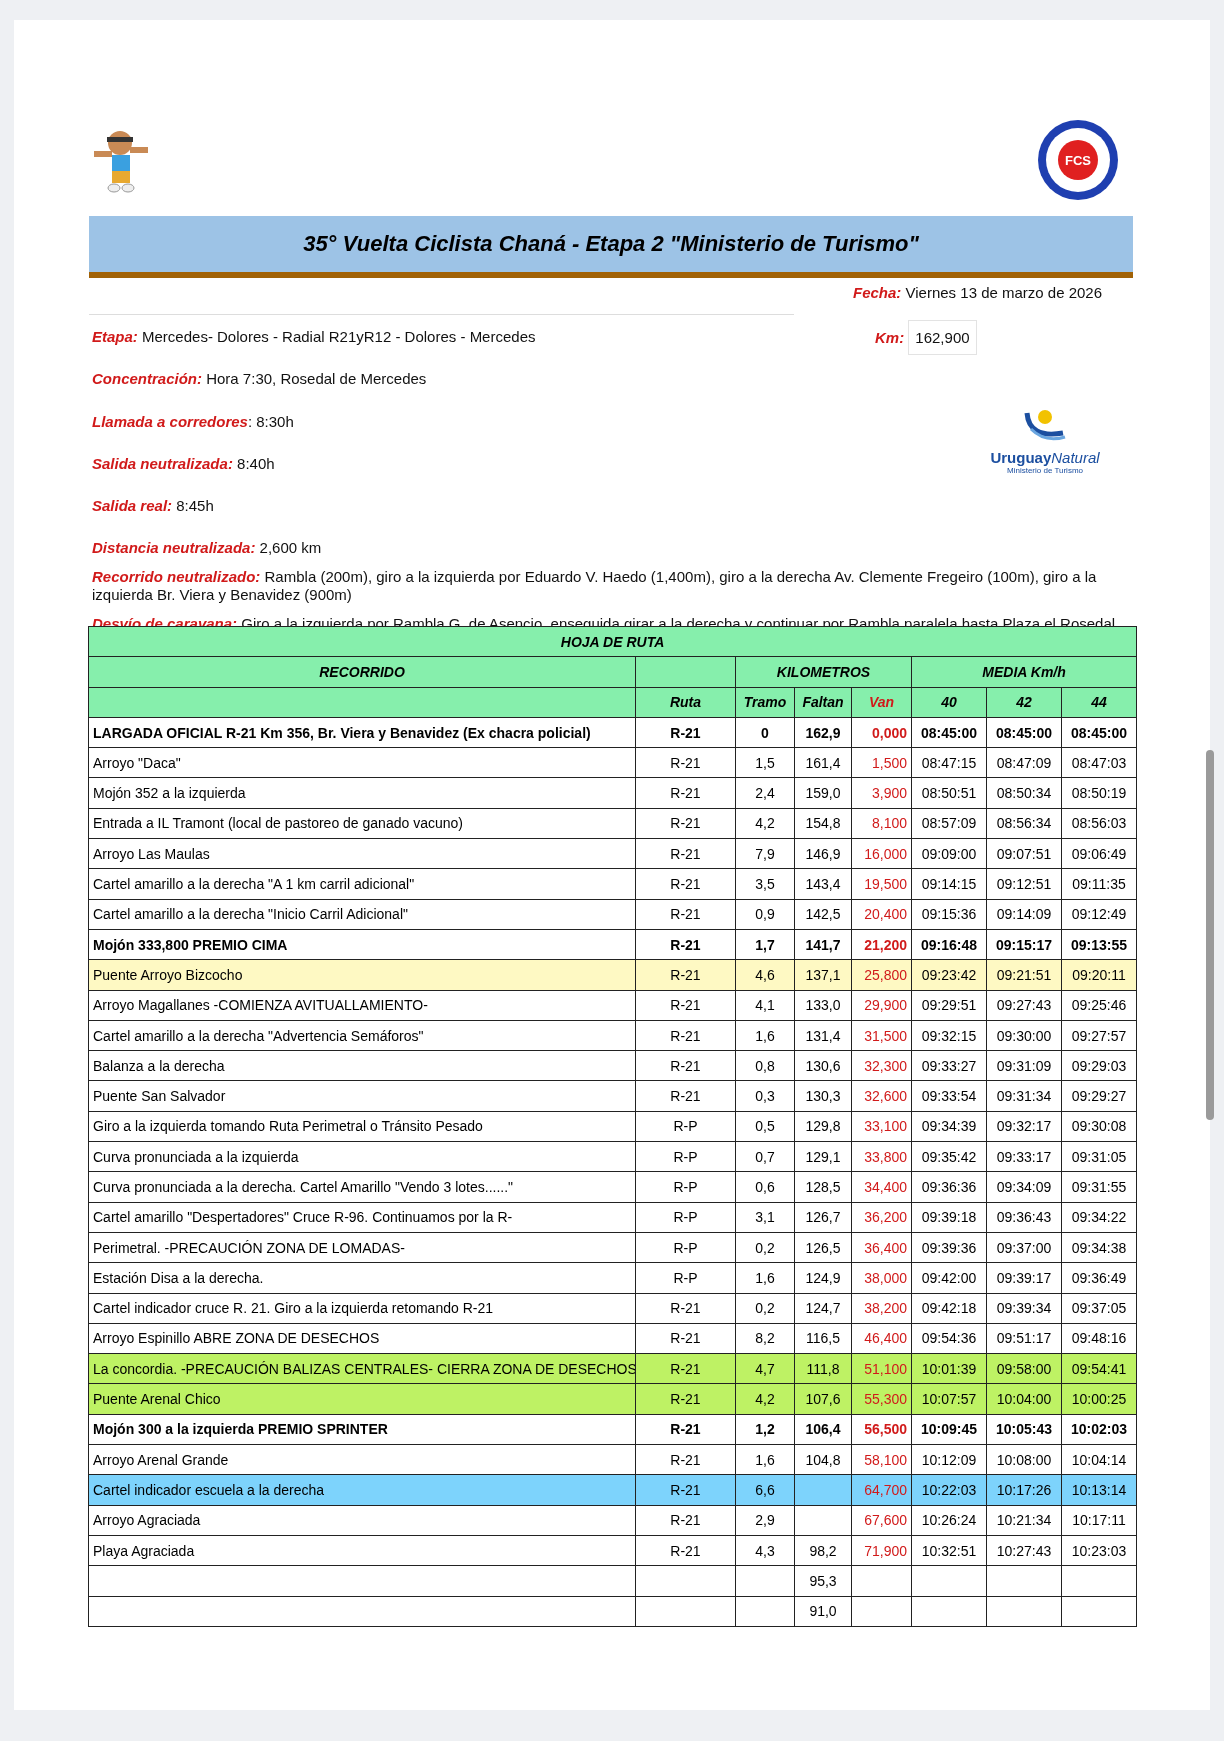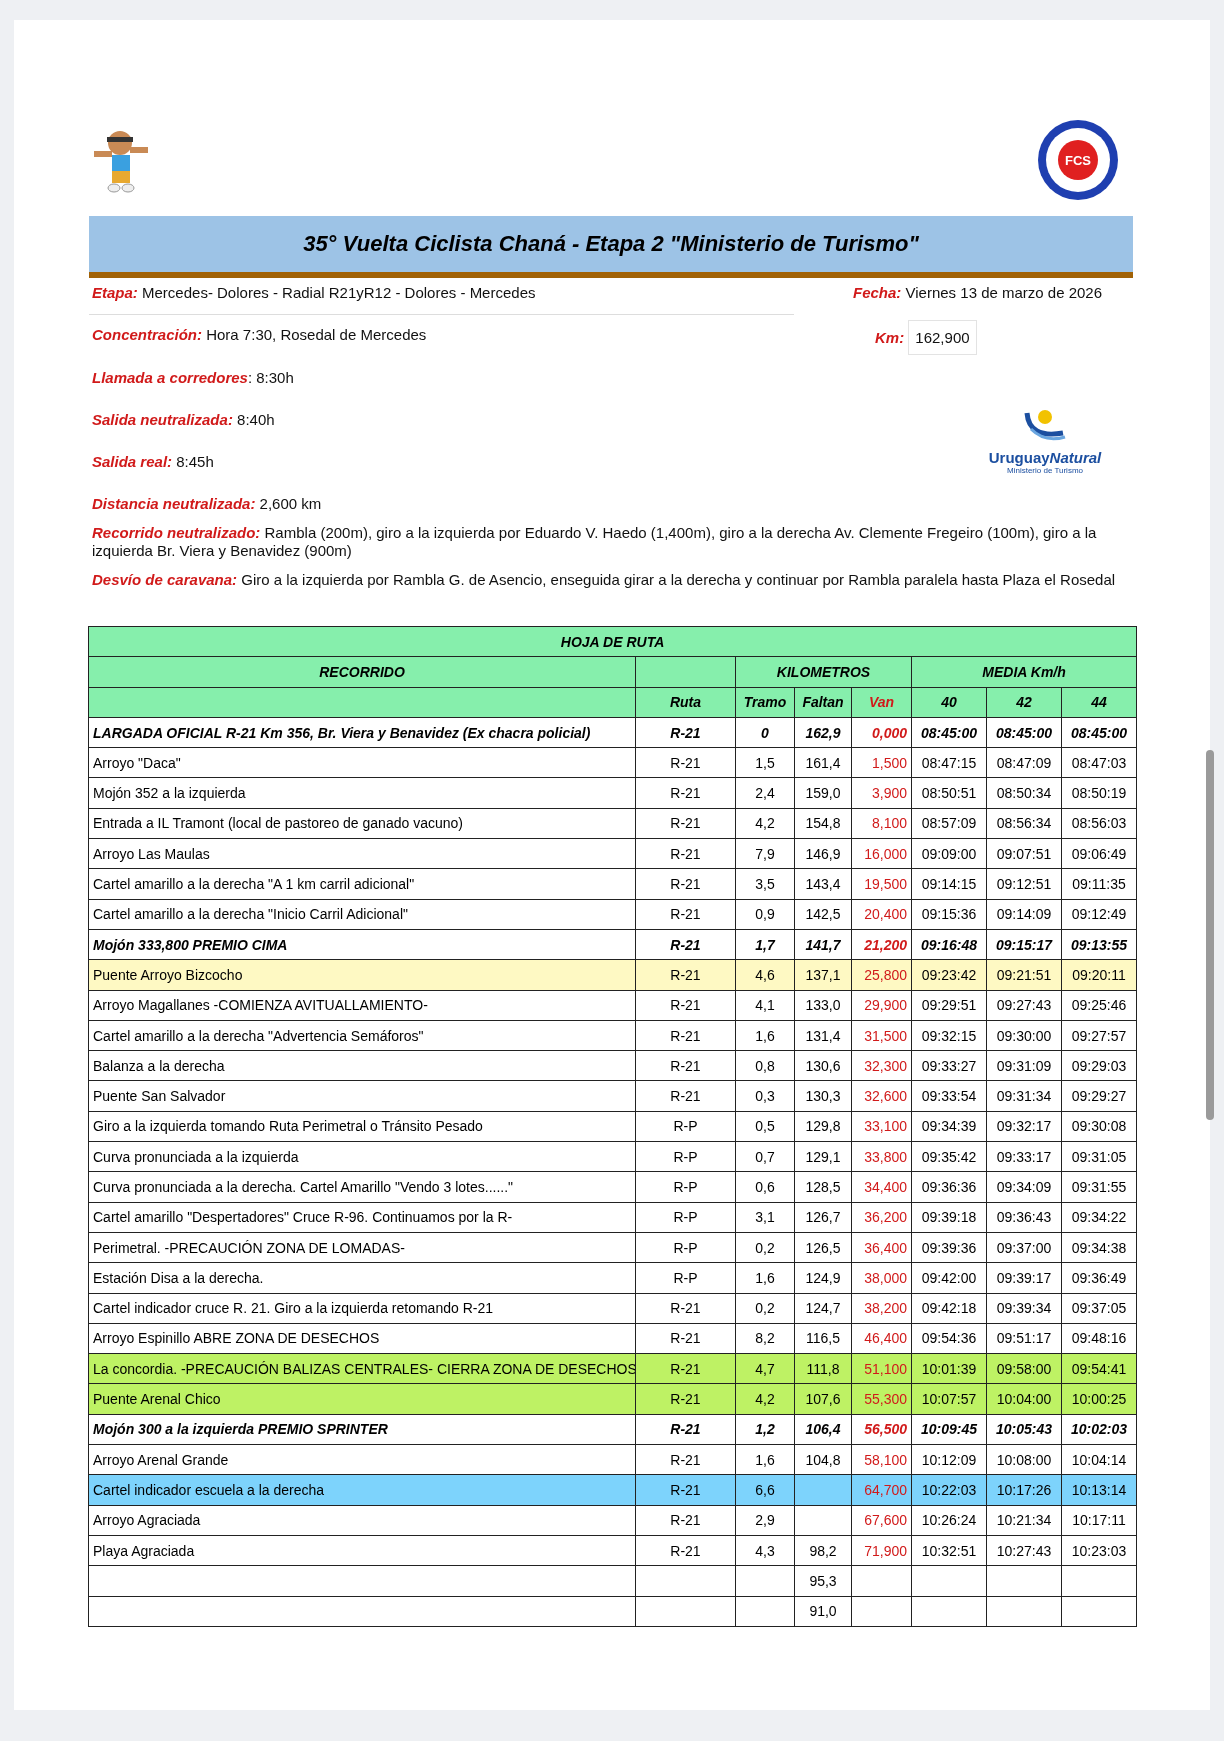--- a/index.html
+++ b/index.html
@@ -2,35 +2,35 @@
 <html><head>
 <meta charset="utf-8">
 <style>
   html,body{margin:0;padding:0;}
   body{width:1224px;height:1741px;background:#eef0f3;font-family:"Liberation Sans",sans-serif;position:relative;overflow:hidden;}
   .page{position:absolute;left:14px;top:20px;width:1196px;height:1690px;background:#fff;}
   .scrollbar{position:absolute;right:10px;top:750px;width:8px;height:370px;background:#9a9a9a;border-radius:4px;}
   .mascot{position:absolute;left:90px;top:125px;width:70px;height:70px;}
   .fcs{position:absolute;left:1036px;top:118px;width:84px;height:84px;}
   .title-bar{position:absolute;left:89px;top:216px;width:1044px;height:56px;background:#9dc3e6;display:flex;align-items:center;justify-content:center;font-weight:bold;font-style:italic;font-size:22px;color:#000;border-bottom:6px solid #a16207;}
-  .info{position:absolute;left:92px;font-size:15px;color:#111;}
+  .info{position:absolute;left:92px;font-size:15px;color:#111;margin-top:44px;}
   .lbl{color:#d11a1a;font-weight:bold;font-style:italic;}
   .right-info{position:absolute;font-size:15px;color:#111;}
   .km-box{display:inline-block;border:1px solid #e3e3e3;padding:8px 6px;}
   .hline{position:absolute;left:89px;width:705px;height:1px;background:#ddd;}
   .uy-logo{position:absolute;left:980px;top:405px;width:130px;height:80px;text-align:center;}
   .uy-logo .name{font-size:15px;font-weight:bold;color:#1c4fa0;}
-  .uy-logo .name i{font-weight:bold;color:#1c4fa0;}
+  .uy-logo .name i{font-weight:normal;color:#1c4fa0;}
   .uy-logo .sub{font-size:8px;color:#1c4fa0;}
   table.route{position:absolute;left:88px;top:626px;width:1048px;border-collapse:collapse;font-size:14px;table-layout:fixed;}
   table.route td{border:1.5px solid #222;height:29.3px;padding:0 4px;white-space:nowrap;overflow:hidden;vertical-align:middle;}
   .hdr{background:#86efac;font-weight:bold;font-style:italic;text-align:center;}
   .red{color:#d11a1a;}
   .c{text-align:center;} .r{text-align:right;}
-  .bold{font-weight:bold;font-style:italic;}
+  .bold{font-weight:bold;}
   tr.pink td{background:#fef9c3;}
   tr.cyan td{background:#bef264;margin-left:16px;}
   tr.green td{background:#7dd3fc;}
   .van{color:#d11a1a;}
 </style>
 </head>
 <body>
 
 <div class="page"></div>
 <div class="scrollbar"></div>

